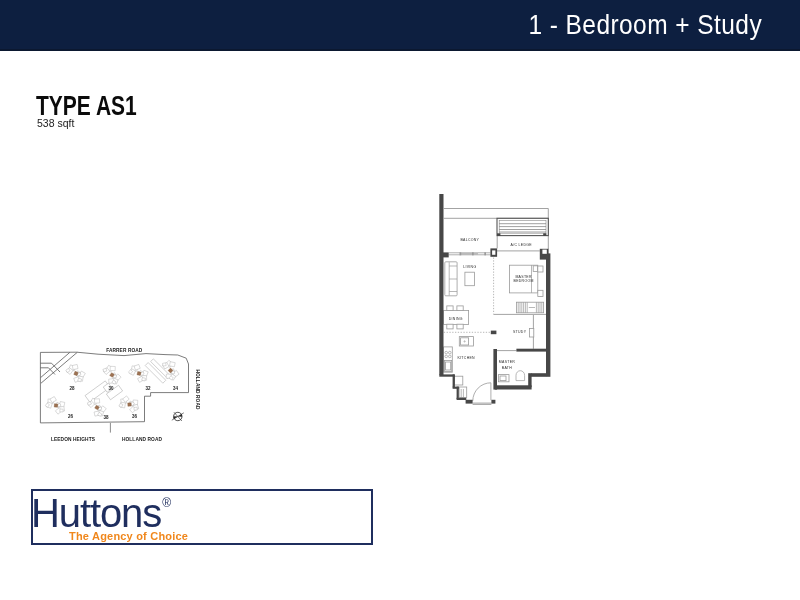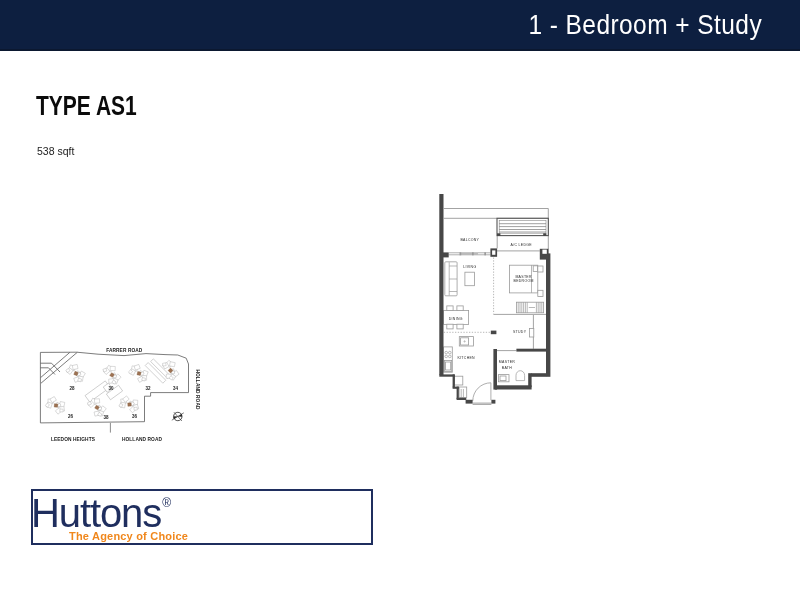--- a/index.html
+++ b/index.html
@@ -1,20 +1,20 @@
 <!DOCTYPE html>
 <html><head><meta charset="utf-8">
 <style>
 html,body{margin:0;padding:0;width:800px;height:600px;background:#fff;overflow:hidden;}
 body{font-family:"Liberation Sans",sans-serif;position:relative;}
 #hdr{position:absolute;left:0;top:0;width:800px;height:51px;background:#0d1f40;border-bottom:0;}
 #hdr:after{content:"";position:absolute;left:0;bottom:0;width:800px;height:2px;background:#0b1830;}
 #hdrtxt{position:absolute;right:38px;top:9px;color:#fff;font-size:28px;letter-spacing:.5px;transform:scaleX(.875);transform-origin:100% 50%;white-space:nowrap;}
 #type{position:absolute;left:36px;top:90px;font-size:28px;font-weight:bold;color:#0b0b0b;transform:scaleX(.75);transform-origin:0 0;white-space:nowrap;}
-#sqft{position:absolute;left:37px;top:117px;font-size:10.5px;color:#222;margin-top:28px;}
+#sqft{position:absolute;left:37px;top:117px;font-size:10.5px;color:#222;}
 #logo{position:absolute;left:31px;top:489px;width:342px;height:56px;border:2px solid #1f2e5e;background:#fff;box-sizing:border-box;}
 #hut{position:absolute;left:-2px;top:0px;font-size:40px;font-weight:normal;color:#1f2e5e;letter-spacing:-1.1px;white-space:nowrap;}
 #hutr{font-size:12px;letter-spacing:0;vertical-align:20px;margin-left:1px;}
 #agency{position:absolute;left:36px;top:38.5px;font-size:11px;font-weight:bold;color:#f0871c;letter-spacing:.2px;white-space:nowrap;}
 #contact{position:absolute;left:162px;top:14px;font-size:12.8px;font-weight:bold;color:#1f2e5e;line-height:18px;white-space:nowrap;}
 </style></head>
 <body>
 <div id="hdr">
     <span id="hdrtxt">1 - Bedroom + Study</span>
   </div>

